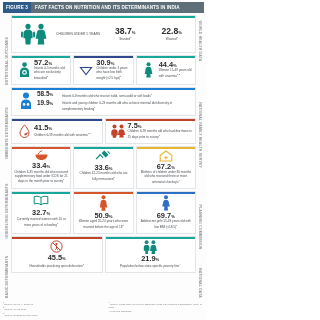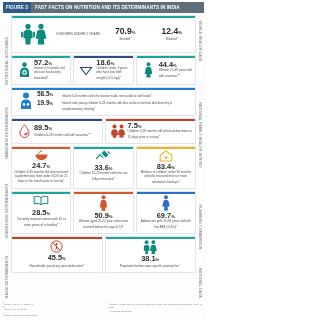--- a/index.html
+++ b/index.html
@@ -111,25 +111,25 @@
               <path d="M9 6.6c-3 0-4.6 1.6-4.6 4.2v4.4h1.7l.5 6.2h4.8l.5-6.2h1.7v-4.4c0-2.6-1.6-4.2-4.6-4.2z"></path>
               <rect x="2" y="8.4" width="1.9" height="6" rx=".9"></rect>
               <rect x="14.1" y="8.4" width="1.9" height="6" rx=".9"></rect>
               <circle cx="22" cy="3.4" r="2.6"></circle>
               <path d="M22 6.6c-2.7 0-4.3 1.5-4.3 3.9l-1.1 5.3h2.6l-.5 5.6h6.6l-.5-5.6h2.6l-1.1-5.3c0-2.4-1.6-3.9-4.3-3.9z"></path>
             </g>
           </svg>
         </div>
         <div class="b-label">CHILDREN UNDER 5 YEARS</div>
         <div class="b-stat">
-          <div class="pct"><span>70.9</span><span class="u">%</span></div>
+          <div class="pct"><span>38.7</span><span class="u">%</span></div>
           <div class="desc"><span>Stunted</span><sup>1</sup></div>
         </div>
         <div class="b-stat">
-          <div class="pct"><span>12.4</span><span class="u">%</span></div>
+          <div class="pct"><span>22.8</span><span class="u">%</span></div>
           <div class="desc"><span>Wasted</span><sup>1</sup></div>
         </div>
       </div>
 
       <div class="row">
         <div class="card">
           <div class="bar" style="background:#18a89b"></div>
           <div class="icon">
             <svg width="13" height="16" viewBox="0 0 13 16">
                 <g fill="#0f8b7e">
@@ -150,21 +150,21 @@
           <div class="bar" style="background:#2e4a8a"></div>
           <div class="icon">
             <svg width="14" height="12" viewBox="0 0 14 12">
                 <g fill="none" stroke="#2e4a8a" stroke-width="1.1">
               <path d="M1.5 3.5h11L7 10.5z"></path>
                   <path d="M1.5 3.5h11"></path>
             </g>
               </svg>
           </div>
           <div class="txt">
-            <div class="pct"><span>18.6</span><span class="u">%</span></div>
+            <div class="pct"><span>30.9</span><span class="u">%</span></div>
             <div class="desc"><span>Children under 3 years who have low birth weight (&lt;2.5 kgs)</span><sup>1</sup></div>
           </div>
         </div>
 
         <div class="card">
           <div class="bar" style="background:#18a89b"></div>
           <div class="icon">
             <svg width="9" height="16" viewBox="0 0 9 16">
                 <g fill="#0f8b7e">
               <circle cx="4.5" cy="2.2" r="2"></circle>
@@ -206,21 +206,21 @@
       <div class="row">
         <div class="card">
           <div class="bar" style="background:#2e4a8a"></div>
           <div class="icon">
             <svg width="11" height="14" viewBox="0 0 11 14">
               <path d="M5.5 .8C5.5.8 1 6 1 9a4.5 4.5 0 0 0 9 0C10 6 5.5.8 5.5.8z" fill="none" stroke="#c0432a" stroke-width="1"></path>
               <path d="M5.5 9.5a3.2 3.2 0 0 0 3.2-1.8c.3 2.3-1.3 3.8-3.2 3.8z" fill="#c0432a"></path>
             </svg>
           </div>
           <div class="txt">
-            <div class="pct"><span>89.5</span><span class="u">%</span></div>
+            <div class="pct"><span>41.5</span><span class="u">%</span></div>
             <div class="desc"><span>Children 6-59 months old with anaemia</span><sup>1,2</sup></div>
           </div>
         </div>
 
         <div class="card">
           <div class="bar" style="background:#c0432a"></div>
           <div class="icon">
             <svg width="16" height="14" viewBox="0 0 16 14">
                 <g fill="#c0432a">
               <circle cx="4.5" cy="2.4" r="2"></circle>
@@ -242,21 +242,21 @@
           <div class="bar" style="background:#d4562a"></div>
           <div class="icon">
             <svg width="15" height="11" viewBox="0 0 15 11">
                 <g>
               <path d="M1.5 4.5h12c0 3.3-2.7 5.5-6 5.5S1.5 7.8 1.5 4.5z" fill="#d4562a"></path>
               <path d="M4 4.2c1-2 2.5-3 4.2-3.4" fill="none" stroke="#d4562a" stroke-width="1"></path>
             </g>
               </svg>
           </div>
           <div class="txt">
-            <div class="pct"><span>24.7</span><span class="u">%</span></div>
+            <div class="pct"><span>33.4</span><span class="u">%</span></div>
             <div class="desc"><span>Children 6-35 months old who received supplementary food under ICDS for 21 days in the month prior to survey</span><sup>1</sup></div>
           </div>
         </div>
 
         <div class="card center">
           <div class="bar" style="background:#18a89b"></div>
           <div class="icon">
             <svg width="16" height="10" viewBox="0 0 16 10">
                 <g stroke="#0f8b7e" stroke-width="1.1" fill="none">
               <path d="M1 9L5 5"></path>
@@ -276,40 +276,40 @@
           <div class="bar" style="background:#e8b730"></div>
           <div class="icon">
             <svg width="14" height="12" viewBox="0 0 14 12">
                 <g fill="none" stroke="#e8b730" stroke-width="1.1">
               <path d="M1.2 5.2L7 1l5.8 4.2V11H1.2z"></path>
               <path d="M7 6v3.2M5.4 7.6h3.2"></path>
             </g>
               </svg>
           </div>
           <div class="txt">
-            <div class="pct"><span>83.4</span><span class="u">%</span></div>
+            <div class="pct"><span>67.2</span><span class="u">%</span></div>
             <div class="desc"><span>Mothers of children under 36 months old who received three or more antenatal checkups</span><sup>1</sup></div>
           </div>
         </div>
       </div>
 
       <div class="row">
         <div class="card center">
           <div class="bar" style="background:#18a89b"></div>
           <div class="icon">
             <svg width="16" height="11" viewBox="0 0 16 11">
                 <g fill="none" stroke="#0f8b7e" stroke-width="1">
               <path d="M8 2.6C6.4 1.2 3.8 1 1.2 1.6v7.2C3.8 8.2 6.4 8.4 8 9.8"></path>
               <path d="M8 2.6c1.6-1.4 4.2-1.6 6.8-1v7.2c-2.6-.6-5.2-.4-6.8 1"></path>
               <path d="M8 2.6v7.2"></path>
             </g>
               </svg>
           </div>
           <div class="txt">
-            <div class="pct"><span>28.5</span><span class="u">%</span></div>
+            <div class="pct"><span>32.7</span><span class="u">%</span></div>
             <div class="desc"><span>Currently married women with 10 or more years of schooling</span><sup>1</sup></div>
           </div>
         </div>
 
         <div class="card center">
           <div class="bar" style="background:#d4562a"></div>
           <div class="icon">
             <svg width="9" height="16" viewBox="0 0 9 16">
                 <g fill="#d4562a">
               <circle cx="4.5" cy="2.2" r="2"></circle>
@@ -365,21 +365,21 @@
             <svg width="16" height="14" viewBox="0 0 16 14">
                 <g fill="#0f8b7e">
               <circle cx="4.6" cy="2.2" r="1.9"></circle>
               <path d="M4.6 4.8c-1.8 0-2.8 1-2.8 2.8v3.2h1.5v3.2h2.6v-3.2h1.5V7.6c0-1.8-1-2.8-2.8-2.8z"></path>
               <circle cx="11.4" cy="2.2" r="1.9"></circle>
               <path d="M11.4 4.8c-1.8 0-2.8 1-2.8 2.8l-.6 3.4h1.8l-.3 3h3.8l-.3-3h1.8l-.6-3.4c0-1.8-1-2.8-2.8-2.8z"></path>
             </g>
               </svg>
           </div>
           <div class="txt">
-            <div class="pct"><span>38.1</span><span class="u">%</span></div>
+            <div class="pct"><span>21.9</span><span class="u">%</span></div>
             <div class="desc"><span>Population below state-specific poverty line</span><sup>4</sup></div>
           </div>
         </div>
       </div>
 
     </div>
 
     <div class="railR">
       <div class="rail-label" style="top:26px;">WORLD HEALTH DATA</div>
       <div class="rail-label" style="top:120px;">NATIONAL FAMILY HEALTH SURVEY</div>

